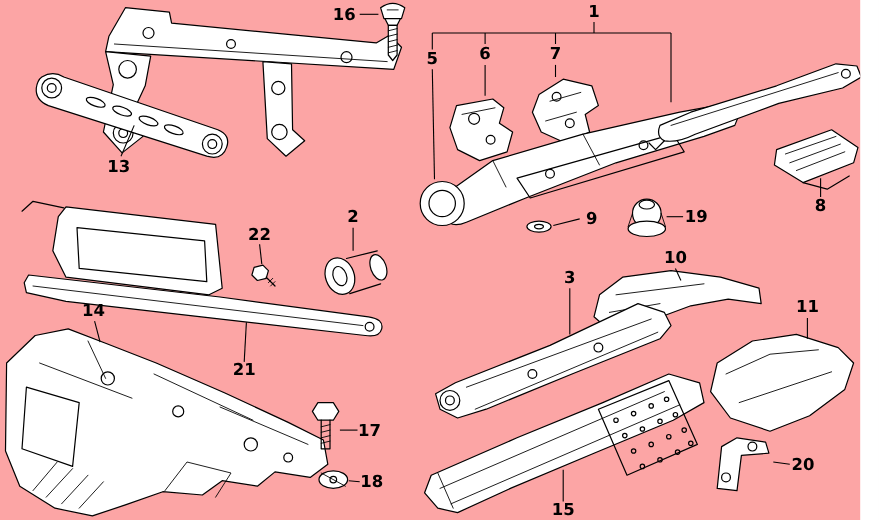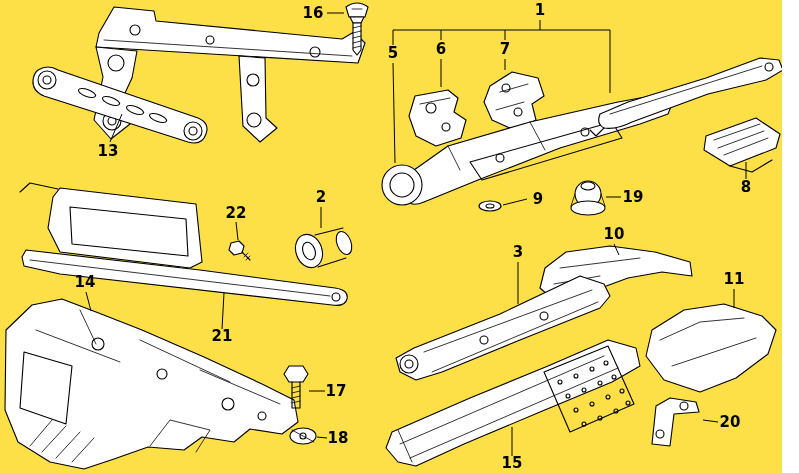--- a/index.html
+++ b/index.html
@@ -1,16 +1,16 @@
 <!DOCTYPE html>
 <html><head>
 <meta charset="utf-8">
 <style>
   html,body{margin:0;padding:0;background:#ffffff;}
-  #canvas{position:relative;width:782px;height:473px;background:#fde047;overflow:hidden;}
+  #canvas{position:relative;width:782px;height:473px;background:#fca5a5;overflow:hidden;}
   svg{display:block;}
   .pw{fill:#ffffff;stroke:#000000;stroke-width:1.1;stroke-linejoin:round;stroke-linecap:round;}
   .p{fill:none;stroke:#000000;stroke-width:1.1;stroke-linejoin:round;stroke-linecap:round;}
   .thin{fill:none;stroke:#000000;stroke-width:0.8;stroke-linejoin:round;stroke-linecap:round;}
   .leader{fill:none;stroke:#000000;stroke-width:1;}
   text.lbl{font-family:"DejaVu Sans",sans-serif;font-size:15px;font-weight:bold;fill:#000000;text-anchor:middle;cursor:pointer;}
 </style>
 </head>
 <body>
 

